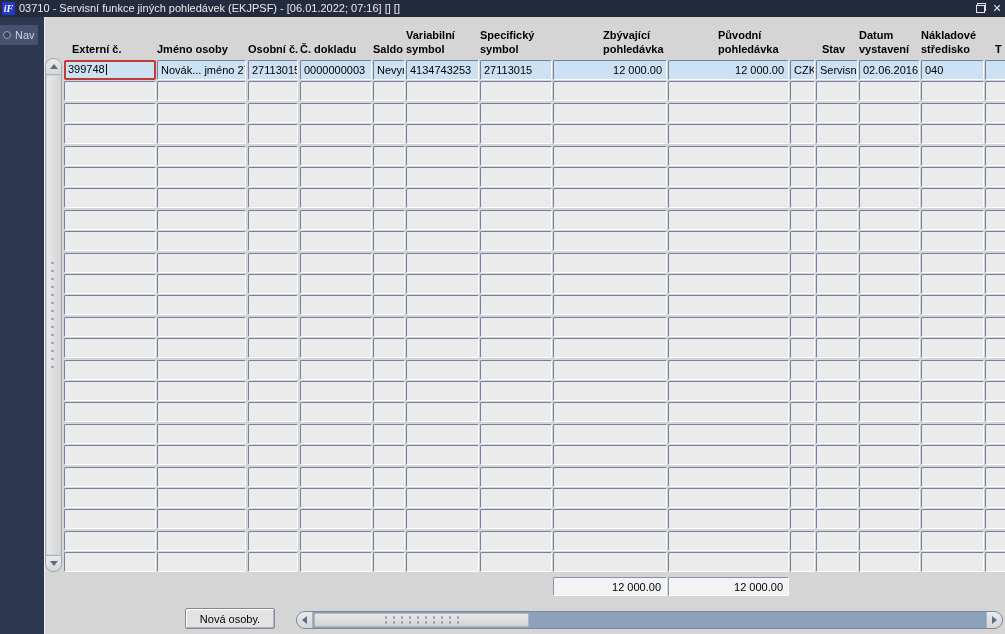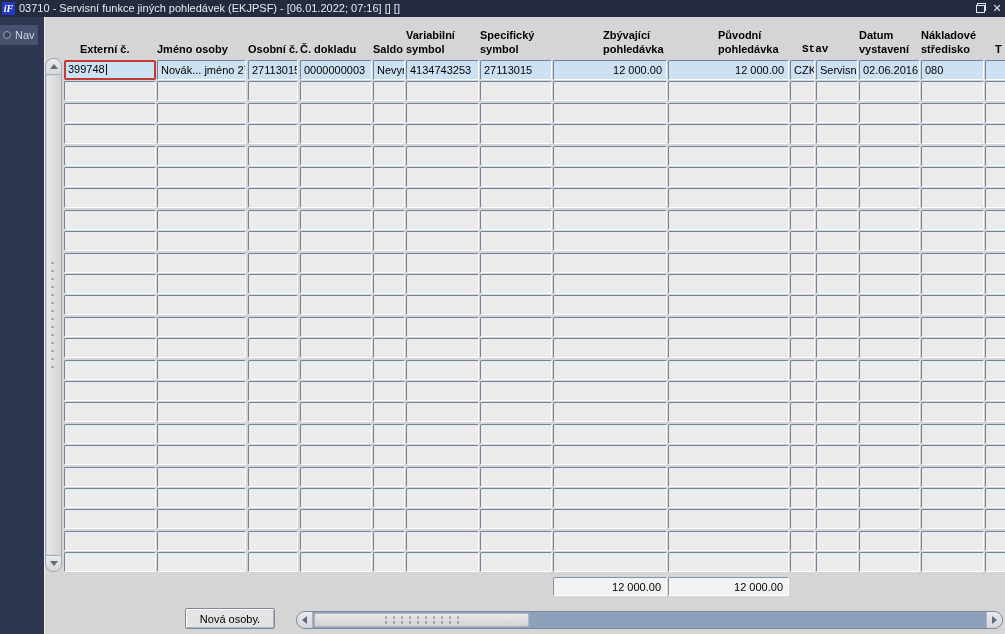--- a/index.html
+++ b/index.html
@@ -154,55 +154,55 @@
     </div>
   <div class="vs-thumb">
       <div class="grip-v"></div>
     </div>
   <div class="vs-btn down">
       <span class="tri-down"></span>
     </div>
 </div>
 
 <div class="grid-header" id="gridHeader">
-    <div class="hcell" style="left: 16px;">Externí č.</div>
+    <div class="hcell" style="left: 8px;">Externí č.</div>
     <div class="hcell" style="left: 93px;">Jméno osoby</div>
     <div class="hcell" style="left: 184px;">Osobní č.</div>
     <div class="hcell" style="left: 236px;">Č. dokladu</div>
     <div class="hcell" style="left: 309px;">Saldo</div>
     <div class="hcell" style="left: 342px;">Variabilní
 symbol</div>
     <div class="hcell" style="left: 416px;">Specifický
 symbol</div>
     <div class="hcell" style="left: 539px;">Zbývající
 pohledávka</div>
     <div class="hcell" style="left: 654px;">Původní
 pohledávka</div>
-    <div class="hcell" style="left: 738px; font-family: Liberation Mono, monospace;">Stav</div>
+    <div class="hcell" style="left: 758px;">Stav</div>
     <div class="hcell" style="left: 795px;">Datum
 vystavení</div>
     <div class="hcell" style="left: 857px;">Nákladové
 středisko</div>
     <div class="hcell" style="left: 931px;">T</div>
   </div>
 <div class="grid-body" id="gridBody">
     <div class="grid-row" style="top: 0px;">
       <div class="cell filled focus" style="left: 0px; width: 92px;">399748<span class="caret"></span></div>
       <div class="cell filled" style="left: 93px; width: 89px;">Novák... jméno 27</div>
       <div class="cell filled" style="left: 184px; width: 50px;">27113015</div>
       <div class="cell filled" style="left: 236px; width: 72px;">0000000003</div>
       <div class="cell filled" style="left: 309px; width: 32px;">Nevyr</div>
       <div class="cell filled" style="left: 342px; width: 73px;">4134743253</div>
       <div class="cell filled" style="left: 416px; width: 72px;">27113015</div>
       <div class="cell filled num" style="left: 489px; width: 114px;">12 000.00</div>
       <div class="cell filled num" style="left: 604px; width: 121px;">12 000.00</div>
       <div class="cell filled" style="left: 726px; width: 25px;">CZK</div>
       <div class="cell filled" style="left: 752px; width: 42px;">Servisní</div>
       <div class="cell filled" style="left: 795px; width: 61px;">02.06.2016</div>
-      <div class="cell filled" style="left: 857px; width: 63px;">080</div>
+      <div class="cell filled" style="left: 857px; width: 63px;">040</div>
       <div class="cell filled" style="left: 921px; width: 40px;"></div>
     </div>
     <div class="grid-row" style="top: 21px;">
       <div class="cell" style="left: 0px; width: 92px;"></div>
       <div class="cell" style="left: 93px; width: 89px;"></div>
       <div class="cell" style="left: 184px; width: 50px;"></div>
       <div class="cell" style="left: 236px; width: 72px;"></div>
       <div class="cell" style="left: 309px; width: 32px;"></div>
       <div class="cell" style="left: 342px; width: 73px;"></div>
       <div class="cell" style="left: 416px; width: 72px;"></div>

